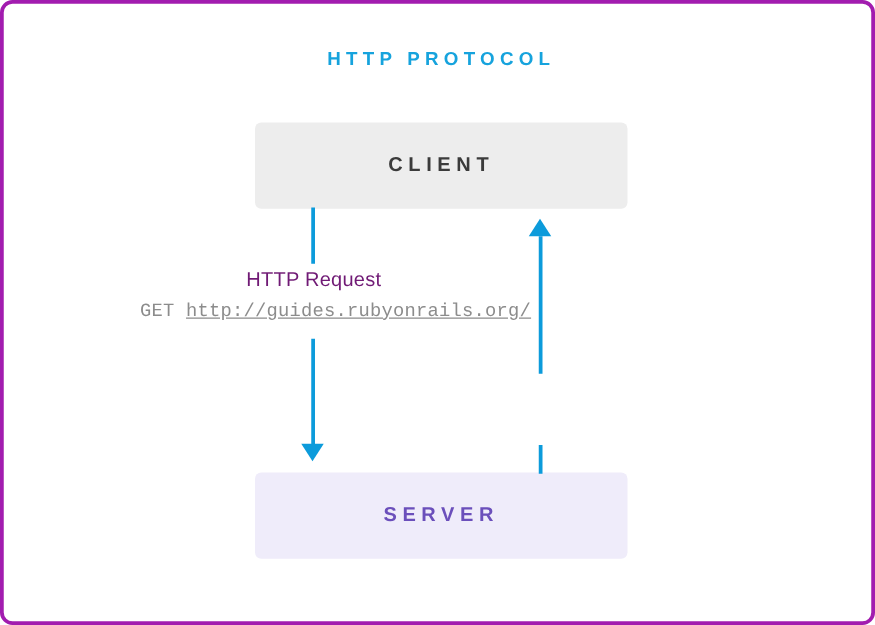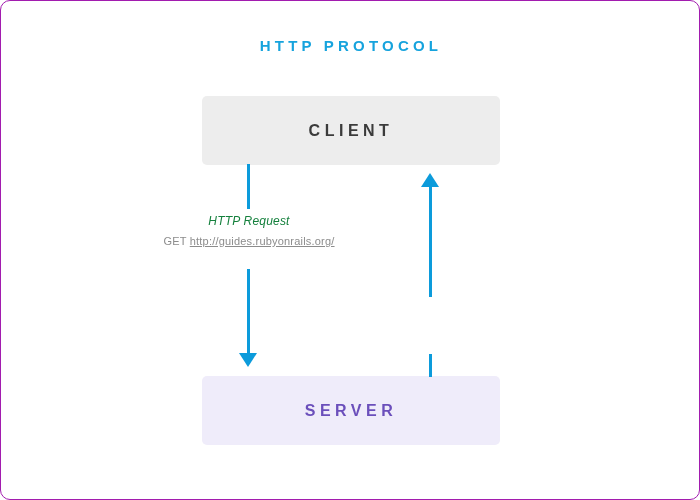--- a/index.html
+++ b/index.html
@@ -13,21 +13,21 @@
     font-family: "Liberation Sans", sans-serif;
     overflow: hidden;
   }
 
   #diagram-canvas {
     position: relative;
     width: 700px;
     height: 500px;
     box-sizing: border-box;
     background: #ffffff;
-    border: 1px solid #a21caf;
+    border: 3px solid #a21caf;
     border-radius: 10px;
   }
 
   
   #diagram-title {
     position: absolute;
     left: 0;
     top: 36px;
     width: 700px;
     text-align: center;
@@ -101,30 +101,29 @@
   
   .edge-label-group {
     position: absolute;
     text-align: center;
   }
   #request-label-group { left: 109px; top: 213px; width: 278px; }
   #response-label-group { left: 291px; top: 297px; width: 278px; }
 
   .edge-label-title {
     font-family: "Liberation Sans", sans-serif;
-    font-size: 12px;
-    color: #15803d;
+    font-size: 16px;
+    color: #701a75;
     letter-spacing: 0.2px;
     white-space: nowrap;
-    font-style: italic;
   }
   .edge-label-detail {
     margin-top: 7px;
-    font-family: Liberation Sans, sans-serif;
-    font-size: 11px;
+    font-family: Liberation Mono, monospace;
+    font-size: 15px;
     color: #8c8c8c;
     white-space: nowrap;
     letter-spacing: 0.2px;
   }
   .edge-label-url {
     text-decoration: underline;
   }
 </style>
 </head>
 <body>

